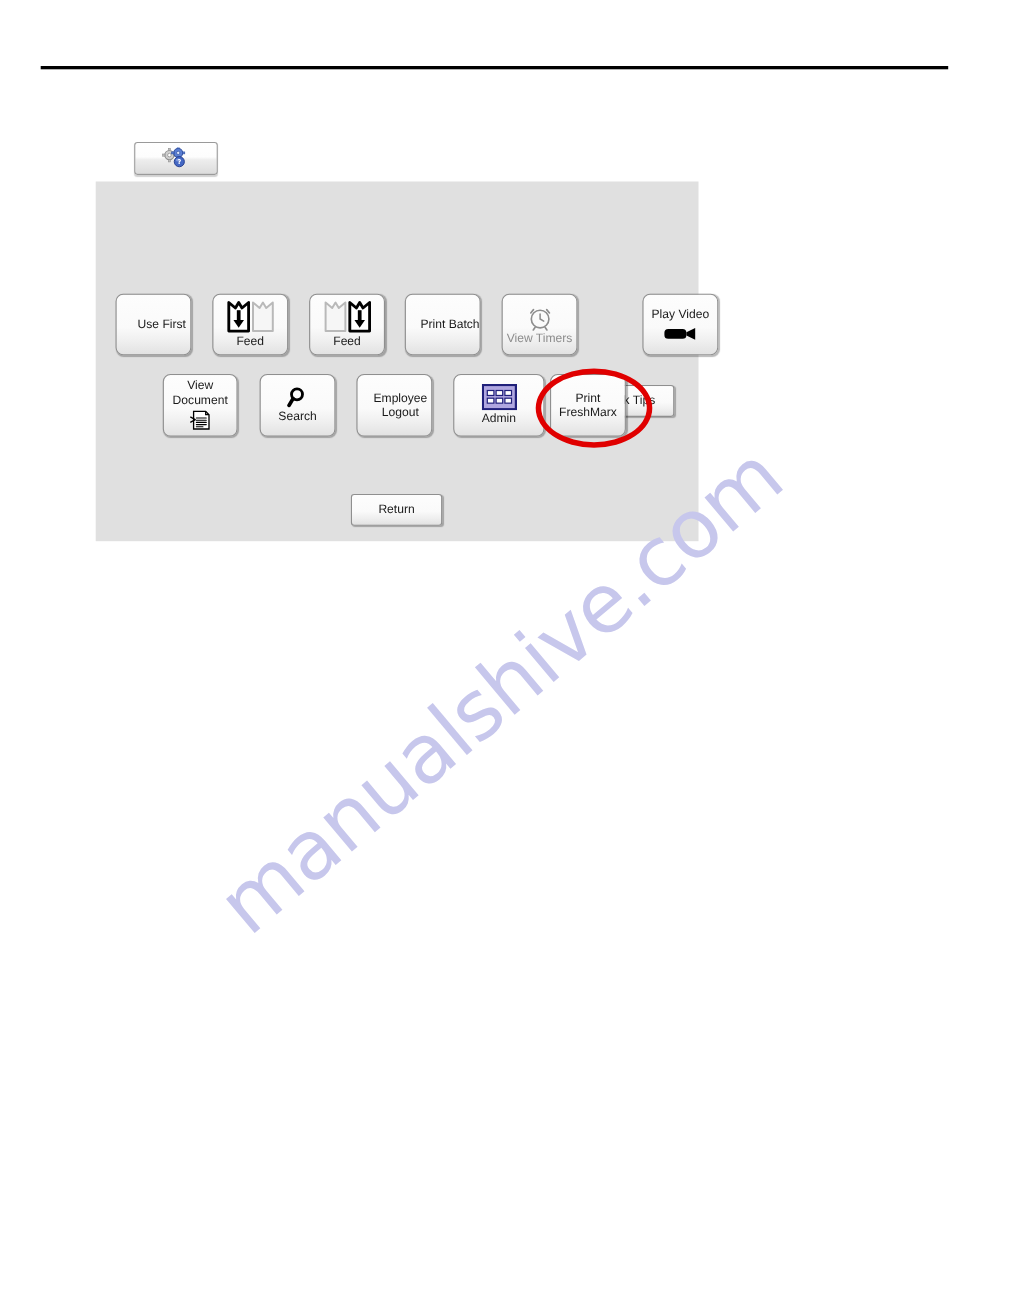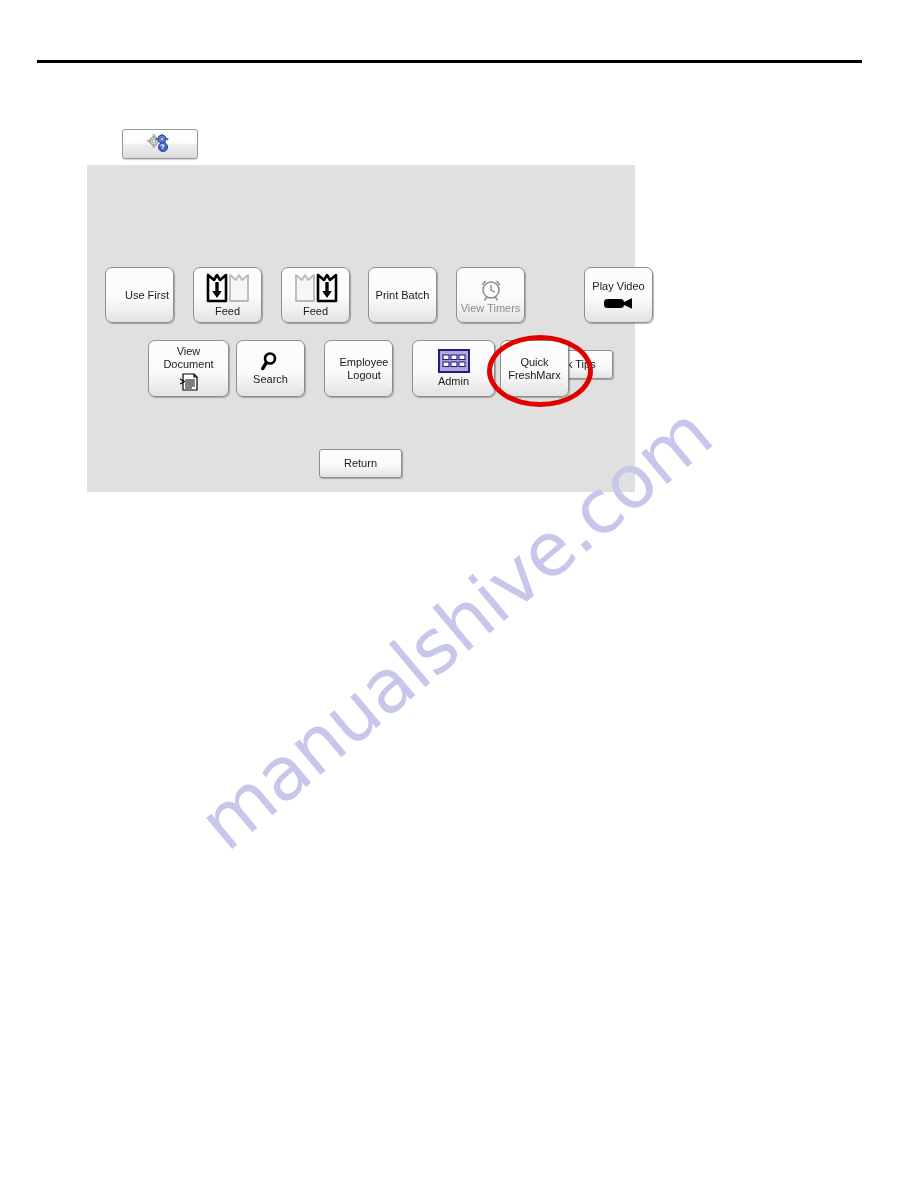--- a/index.html
+++ b/index.html
@@ -82,26 +82,26 @@
     justify-content: center;
   }
 
   
   #quick-tips { left: 440px; top: 185px; width: 86px; height: 29px; }
 
   
   #btn-use-first   { left: 18px;  top: 102px; width: 69px; height: 56px; padding-left: 15px; }
   #btn-feed-left   { left: 106px; top: 102px; width: 69px; height: 56px; }
   #btn-feed-right  { left: 194px; top: 102px; width: 69px; height: 56px; }
-  #btn-print-batch { left: 281px; top: 102px; width: 69px; height: 56px; }
+  #btn-print-batch { left: 281px; top: 102px; width: 69px; height: 56px; align-items: flex-end; }
   #btn-view-timers { left: 369px; top: 102px; width: 69px; height: 56px; }
   #btn-play-video  { left: 457px; top: 102px; width: 69px; height: 56px; margin-left: 40px; }
 
   
-  #btn-view-document { left: 61px;  top: 175px; width: 81px; height: 57px; }
+  #btn-view-document { left: 61px;  top: 175px; width: 68px; height: 57px; }
   #btn-search        { left: 149px; top: 175px; width: 69px; height: 57px; }
   #btn-emp-logout    { left: 237px; top: 175px; width: 69px; height: 57px; padding-left: 11px; }
   #btn-admin         { left: 325px; top: 175px; width: 83px; height: 57px; }
   #btn-exit          { left: 413px; top: 175px; width: 69px; height: 57px; }
 
   
   #btn-return { left: 232px; top: 284px; width: 83px; height: 29px; }
 
   
   .feed-icons { display: flex; gap: 2px; align-items: flex-start; margin-bottom: 1px; }
@@ -295,21 +295,21 @@
           <rect x="5" y="13" width="6" height="4.5"></rect>
           <rect x="13" y="13" width="6" height="4.5"></rect>
           <rect x="21" y="13" width="6" height="4.5"></rect>
         </g>
       </svg>
     </span>
     <span class="lbl">Admin</span>
   </div>
 
   <div class="btn square" id="btn-exit">
-    <span class="lbl">Quick
+    <span class="lbl">Print
 FreshMarx</span>
   </div>
 
   <div class="btn pill" id="btn-return">
     <span class="lbl">Return</span>
   </div>
 
 </div>
 
 <div class="red-ellipse"></div>

